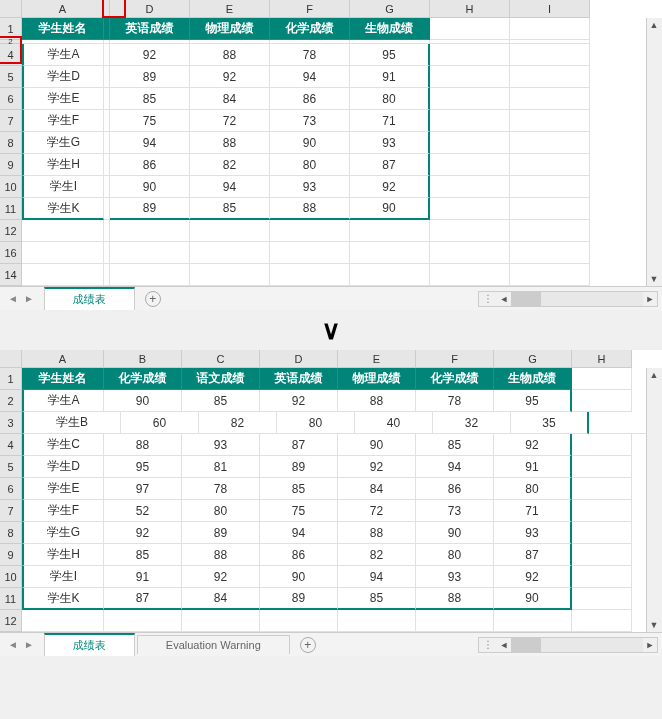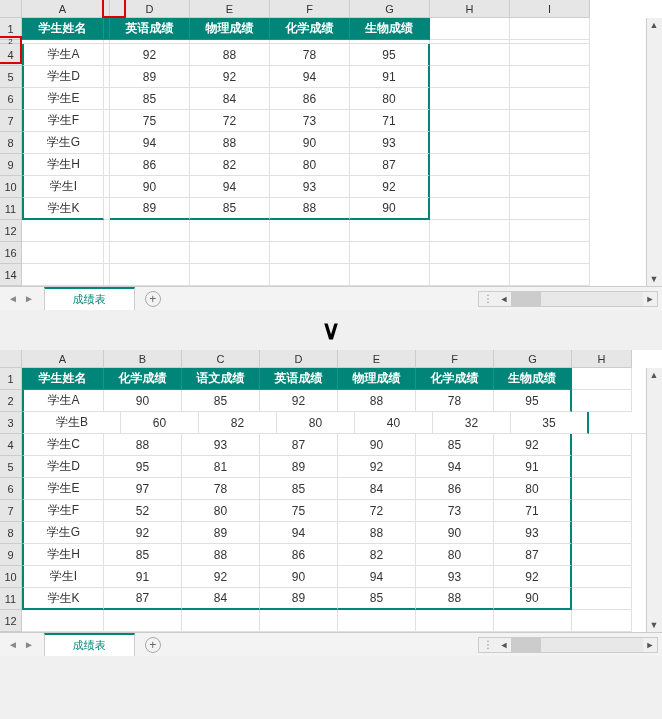--- a/index.html
+++ b/index.html
@@ -533,20 +533,21 @@
     <div class="vscroll-btn">▲</div>
     <div style="flex:1"></div>
     <div class="vscroll-btn">▼</div>
   </div>
   <div class="sheet-tabs">
     <div class="nav-arrows">
       <span>◄</span>
       <span>►</span>
     </div>
     <div class="sheet-tab">成绩表</div>
+    <div class="sheet-tab inactive">Evaluation Warning</div>
     <div class="add-sheet">+</div>
     <div class="hscroll">
       <span class="hscroll-dots">⋮</span>
       <div class="hscroll-btn">◄</div>
       <div class="hscroll-track">
           <div class="hscroll-thumb"></div>
         </div>
       <div class="hscroll-btn">►</div>
     </div>
   </div>

